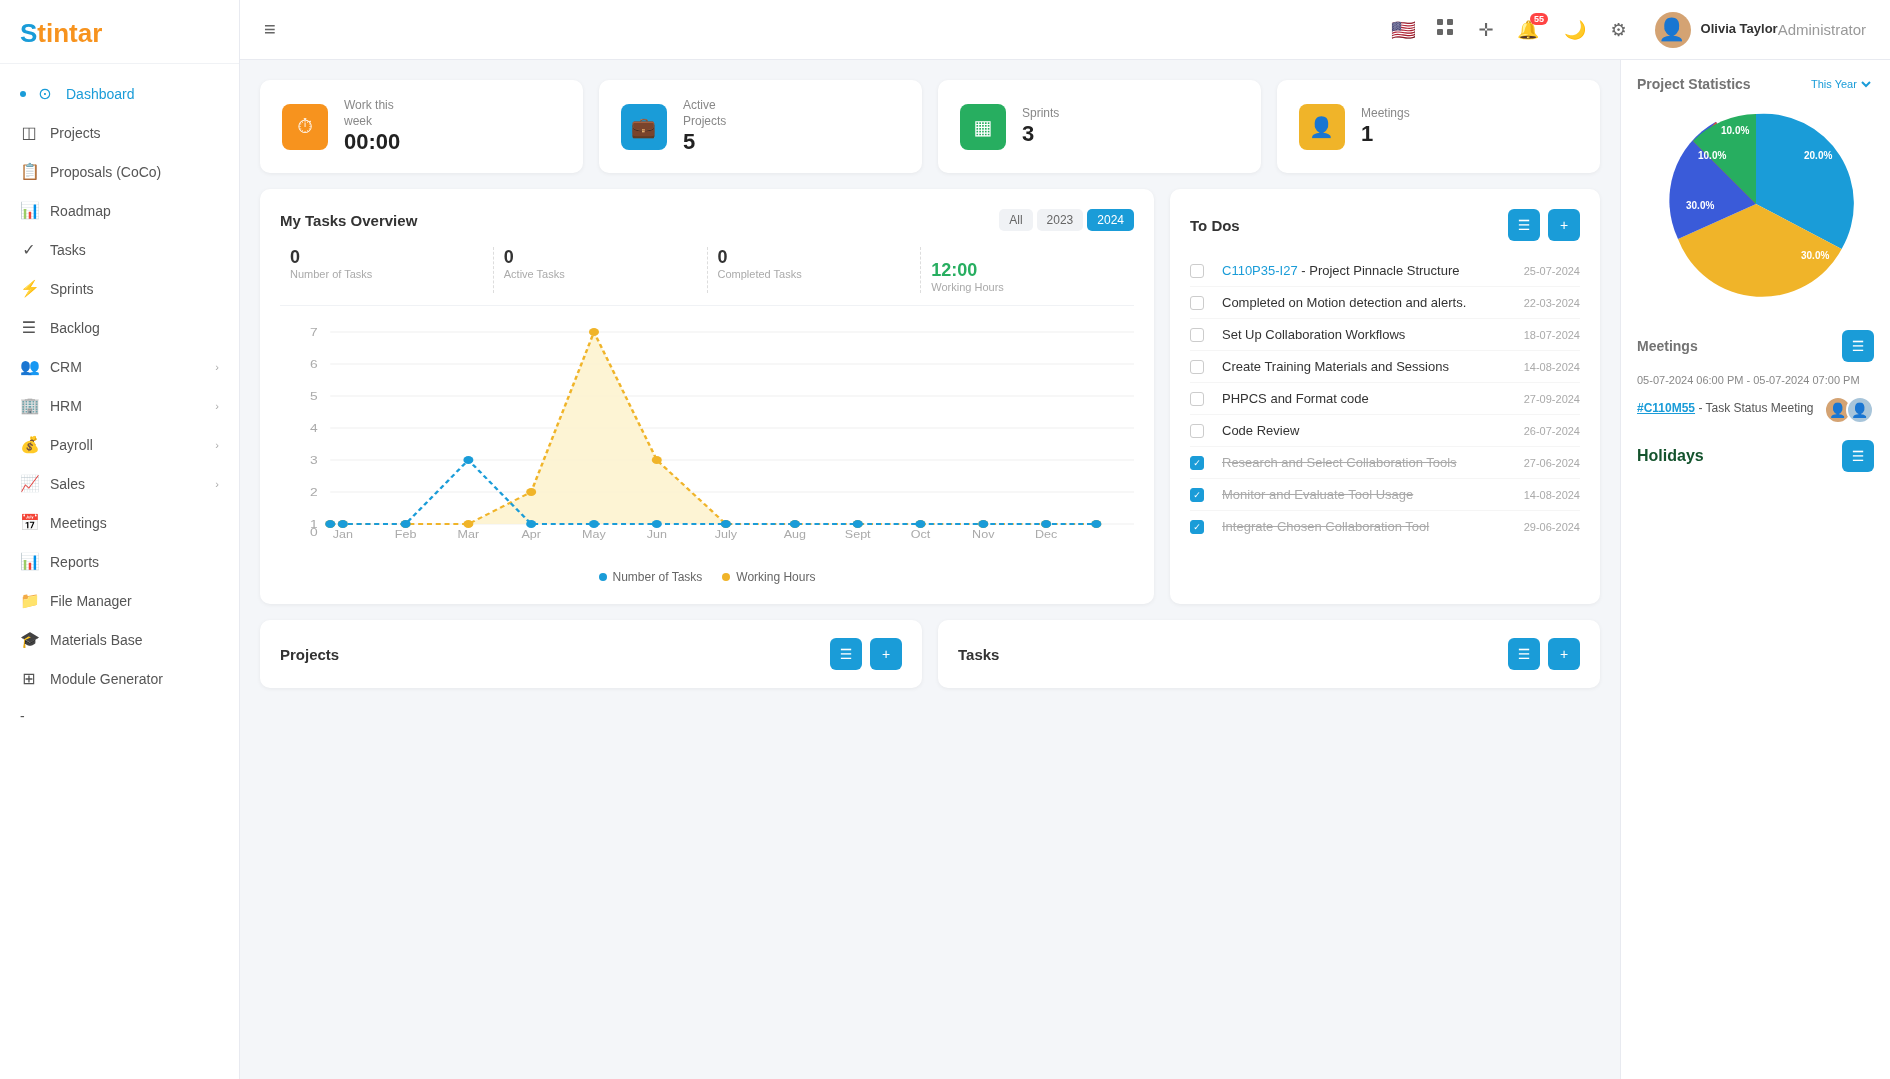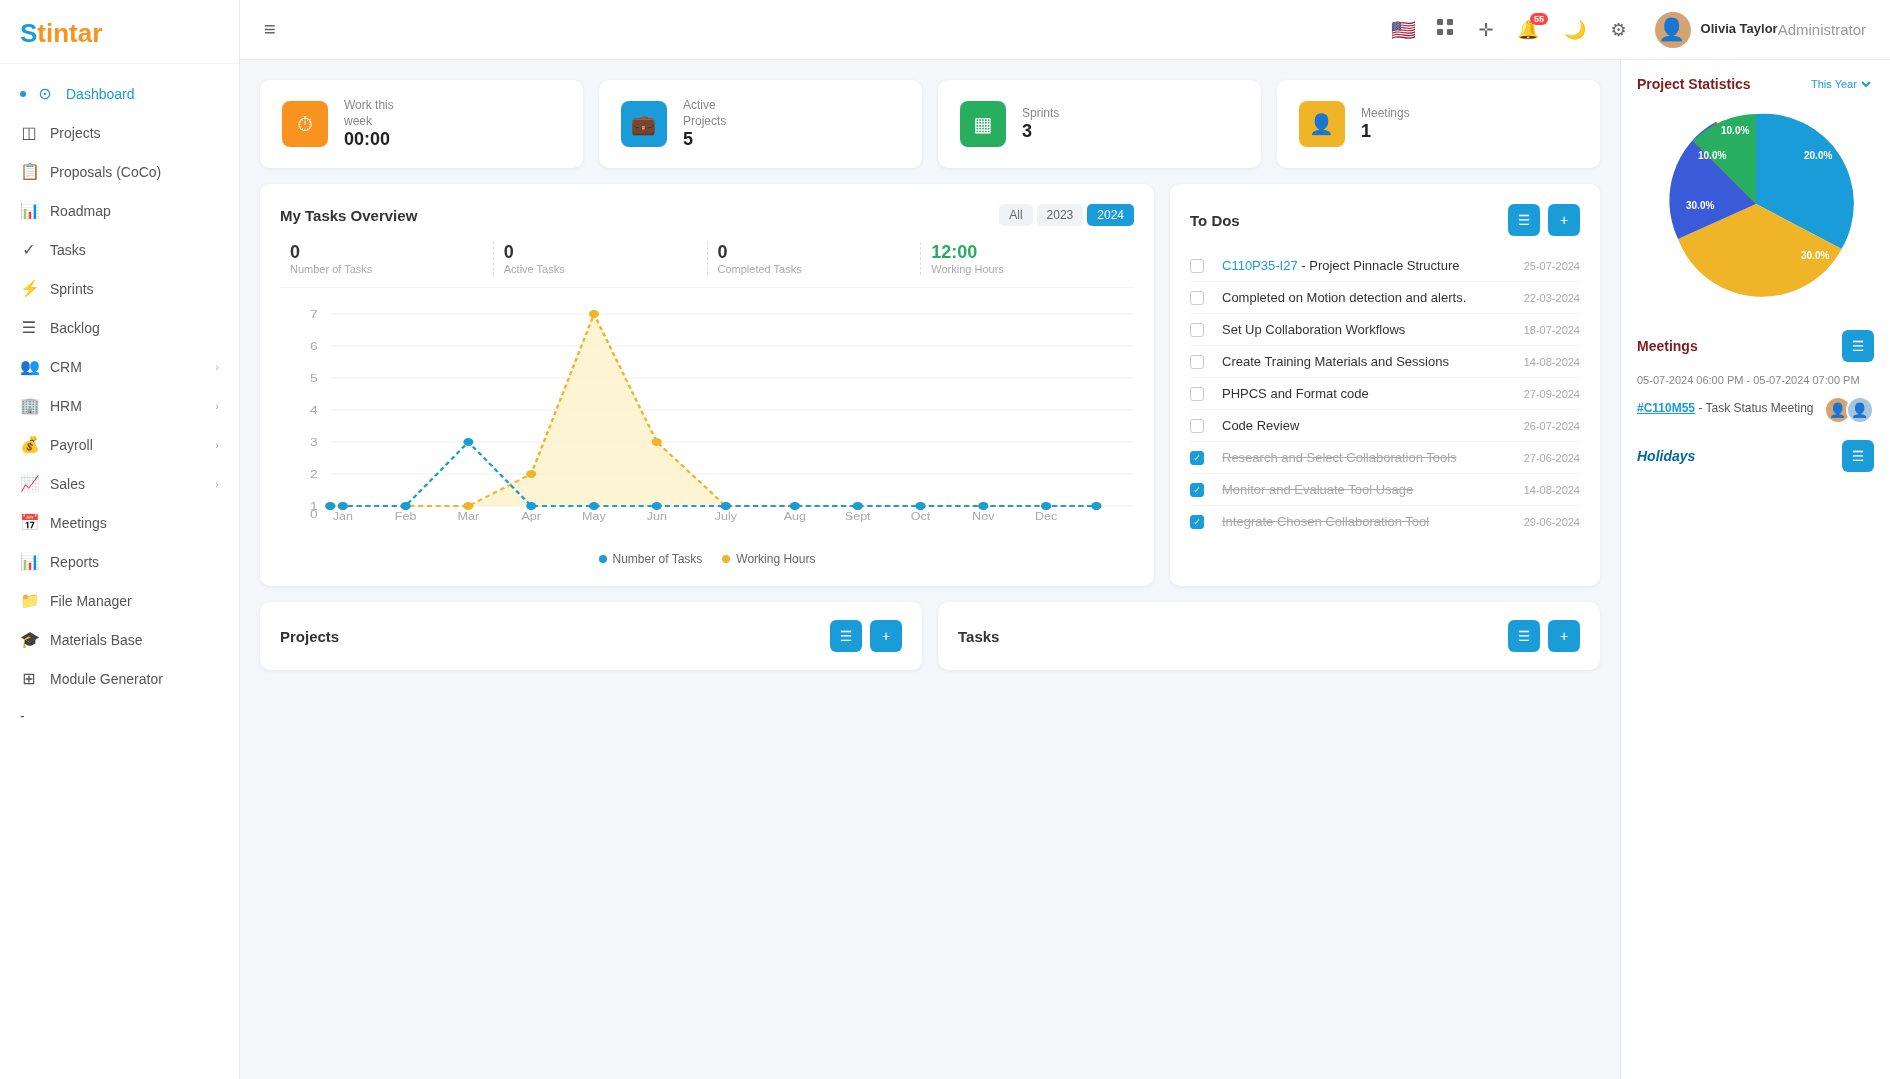--- a/index.html
+++ b/index.html
@@ -120,21 +120,21 @@
       width: 46px; height: 46px; border-radius: 8px;
       display: flex; align-items: center; justify-content: center;
       font-size: 20px; color: #fff;
     }
     .stat-icon.orange { background: #f7931e; }
     .stat-icon.blue { background: #1a9cd8; }
     .stat-icon.green { background: #27ae60; }
     .stat-icon.yellow { background: #f0b429; }
     .stat-info { display: flex; flex-direction: column; }
     .stat-label { font-size: 12px; color: #888; line-height: 1.3; }
-    .stat-value { font-size: 18px; font-weight: 700; color: #222; }
+    .stat-value { font-size: 22px; font-weight: 700; color: #222; }
 
     
     .middle-row {
       display: flex;
       gap: 16px;
     }
 
     
     .tasks-card {
       background: #fff;
@@ -170,21 +170,21 @@
       padding-bottom: 12px;
     }
     .tasks-stat-item {
       flex: 1;
       display: flex;
       flex-direction: column;
       align-items: flex-start;
       padding: 0 10px;
       border-right: 1px dashed #ddd;
     }
-    .tasks-stat-item:last-child { border-right: none; }
+    .tasks-stat-item:last-child { border-right: none; margin-top: 13px; }
     .tasks-stat-num { font-size: 18px; font-weight: 700; color: #333; }
     .tasks-stat-label { font-size: 11px; color: #aaa; }
     .tasks-stat-num.green { color: #27ae60; }
 
     
     .chart-area { position: relative; height: 240px; }
     .chart-legend { display: flex; gap: 20px; justify-content: center; margin-top: 8px; }
     .legend-item { display: flex; align-items: center; gap: 6px; font-size: 12px; color: #666; }
     .legend-dot { width: 8px; height: 8px; border-radius: 50%; }
 
@@ -234,21 +234,21 @@
       padding: 16px;
       display: flex;
       flex-direction: column;
       gap: 16px;
       overflow-y: auto;
     }
 
     
     .proj-stats-card {}
     .proj-stats-header { display: flex; align-items: center; justify-content: space-between; margin-bottom: 12px; }
-    .proj-stats-title { font-size: 14px; font-weight: 600; color: #7f1d1d; }
+    .proj-stats-title { font-size: 14px; font-weight: 600; color: #737373; }
     .year-select { font-size: 11px; color: #1a9cd8; border: none; background: transparent; cursor: pointer; }
 
     
     .pie-container { display: flex; justify-content: center; margin: 10px 0; }
 
     
     .meetings-card {}
     .meetings-header { display: flex; align-items: center; justify-content: space-between; margin-bottom: 12px; }
     .meeting-time { font-size: 11px; color: #888; margin-bottom: 4px; }
     .meeting-link { color: #1a9cd8; font-size: 12px; font-weight: 600; }
@@ -267,21 +267,21 @@
       border-radius: 10px;
       padding: 18px 20px;
       flex: 1;
       box-shadow: 0 1px 4px rgba(0,0,0,0.06);
     }
     .bottom-card-header { display: flex; align-items: center; justify-content: space-between; }
 
     
     .holidays-card {}
     .holidays-header { display: flex; align-items: center; justify-content: space-between; margin-bottom: 8px; }
-    .holidays-title { font-size: 14px; font-weight: 600; color: #0369a1; font-style: italic; }
+    .holidays-title { font-size: 16px; font-weight: 600; color: #14532d; }
 
     
     .chart-svg { width: 100%; height: 220px; }
   </style>
 </head>
 <body>
 
 <div class="sidebar">
   <div class="sidebar-logo">
     <span style="color:#1a9cd8">S</span><span style="color:#f7931e">t</span><span>intar</span>

